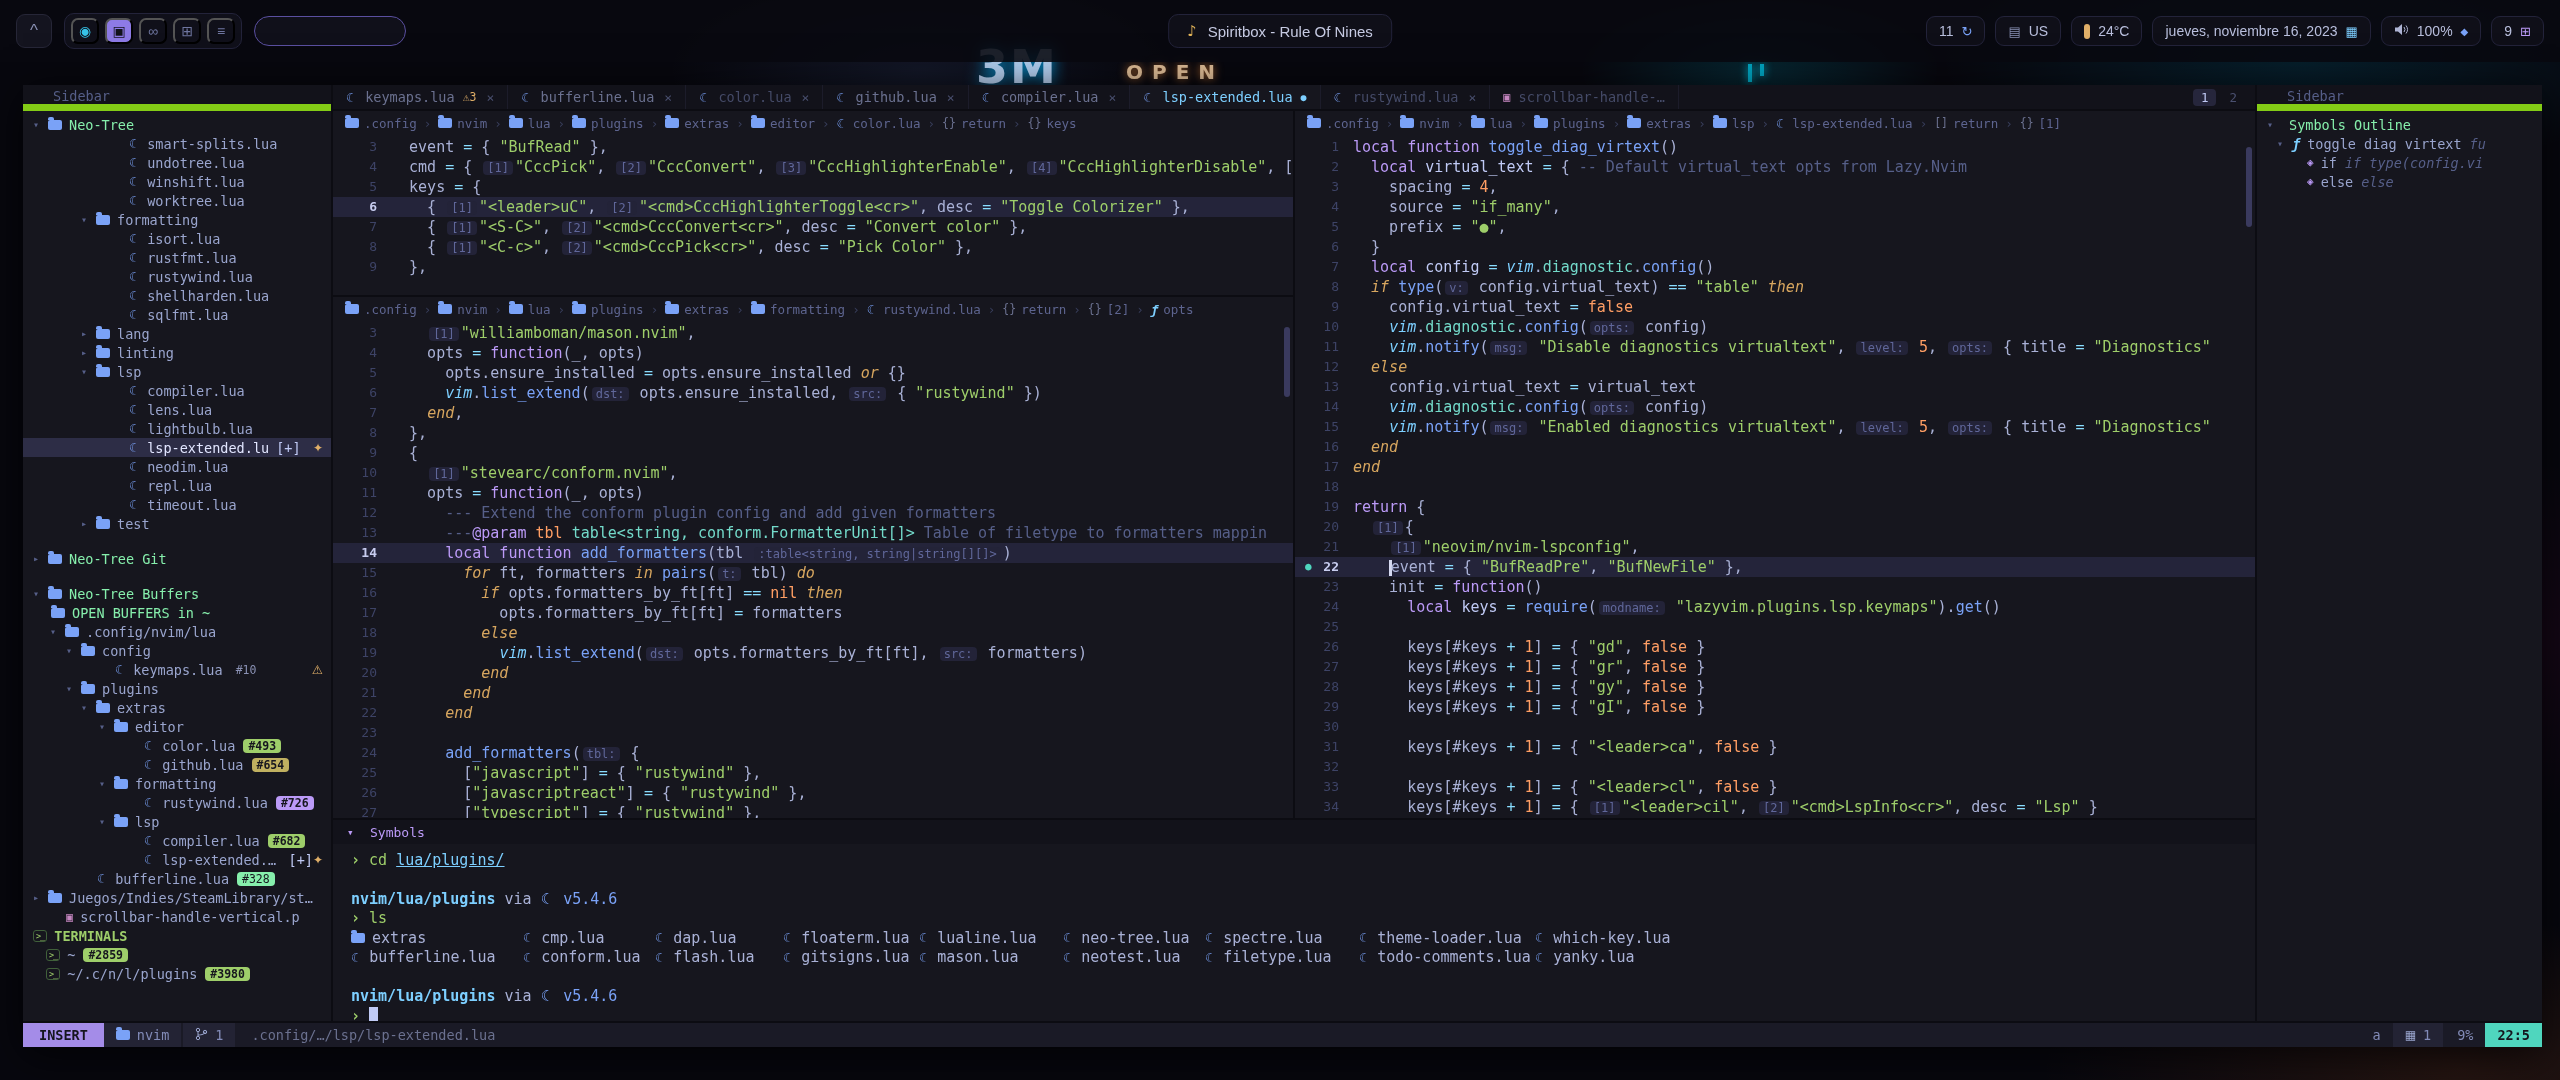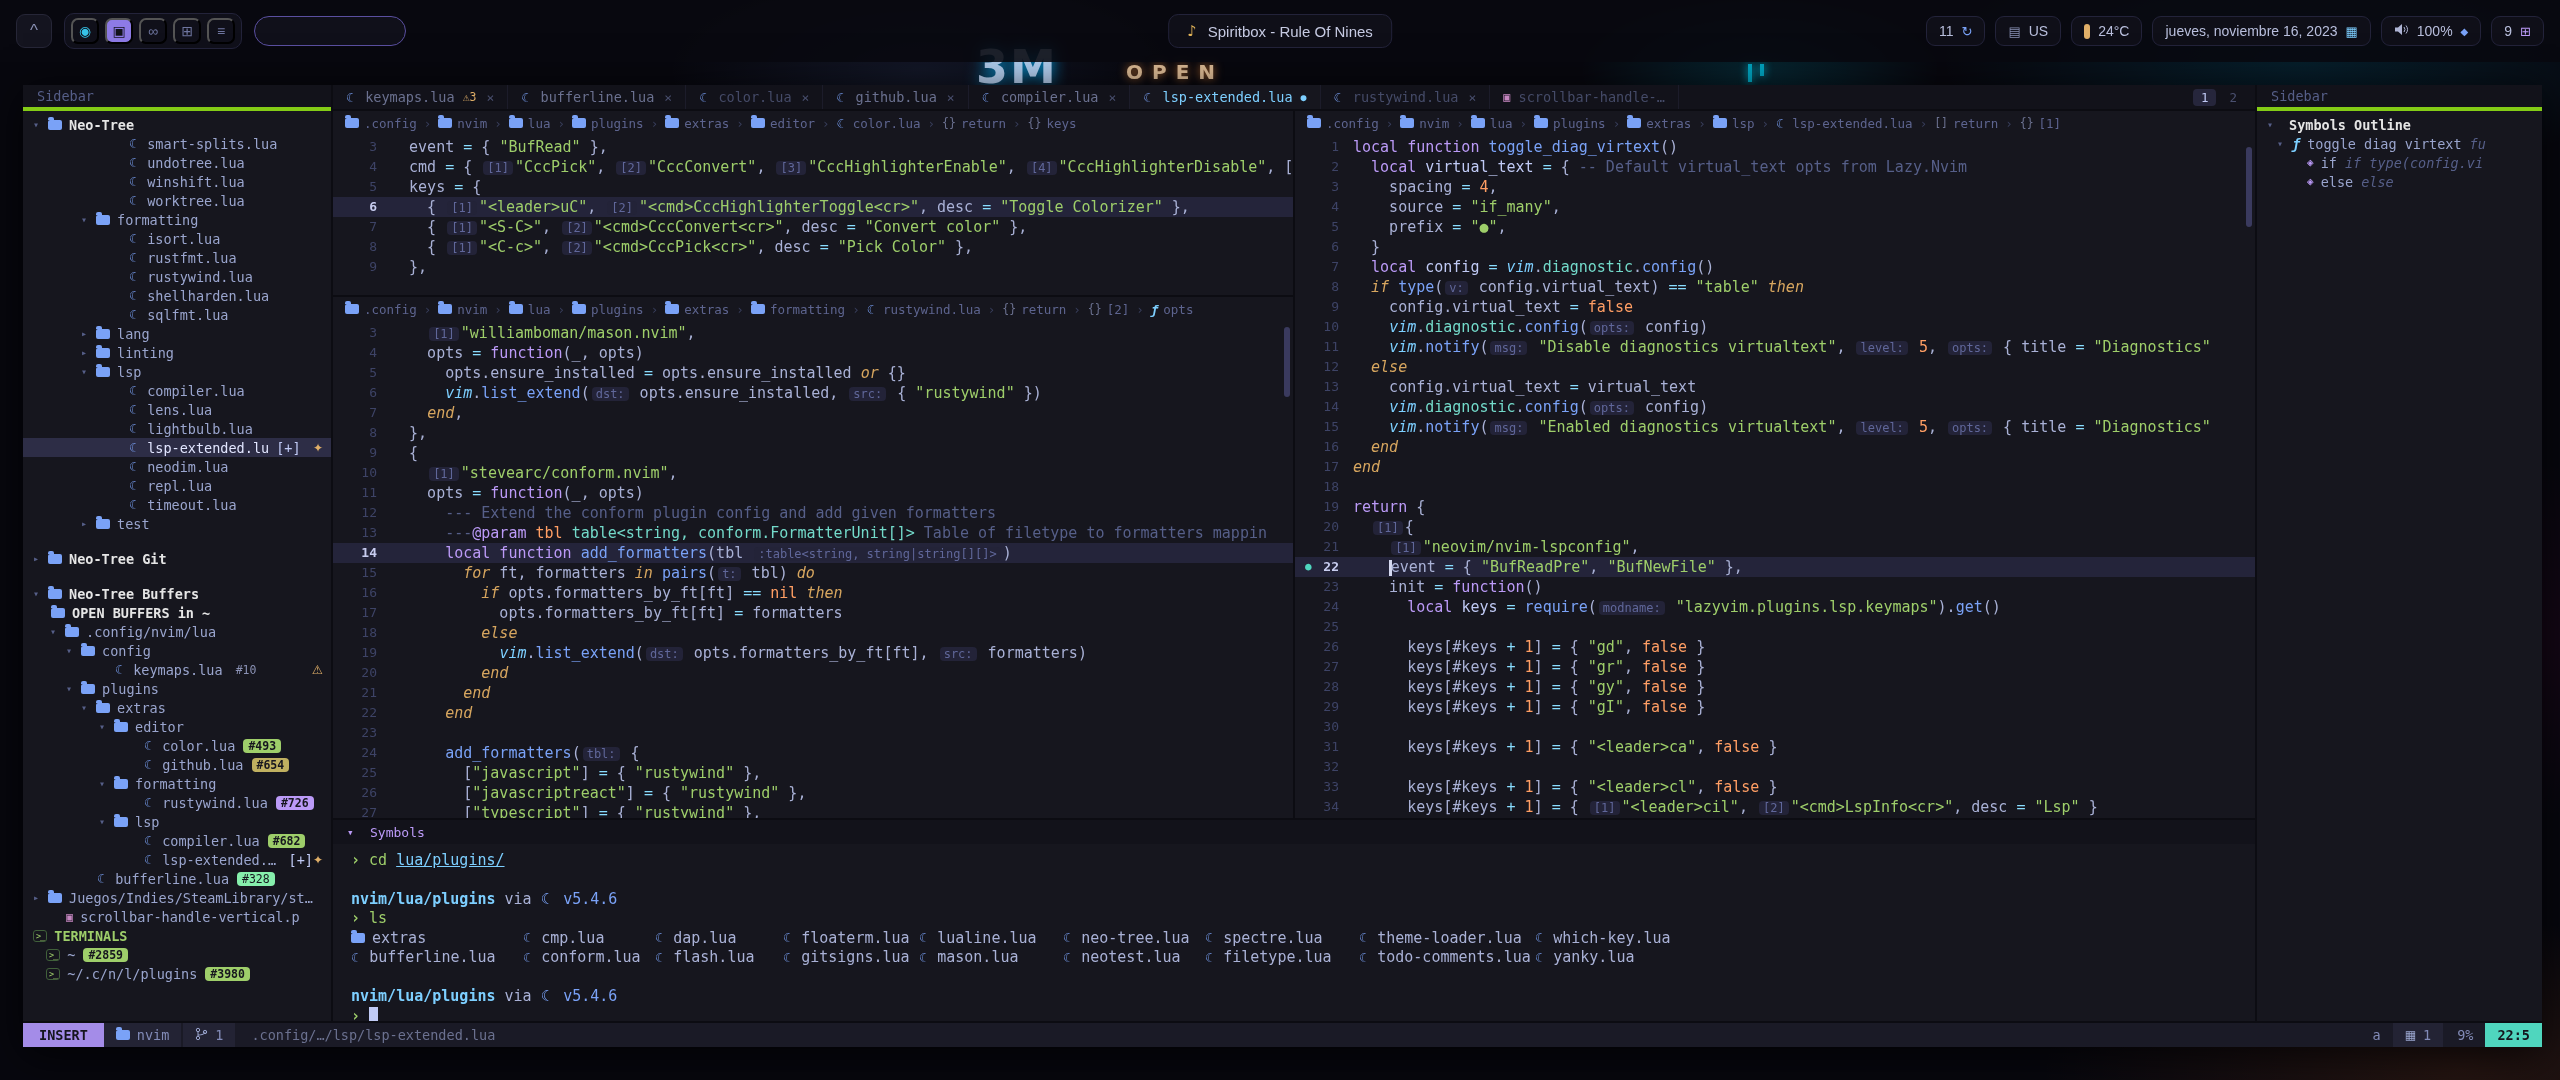--- a/index.html
+++ b/index.html
@@ -28,21 +28,21 @@
 .tb-right{margin-left:auto;display:flex;gap:10px;align-items:center}
 .pill{display:flex;align-items:center;gap:8px;background:#0f0f18;border:1px solid #23233a;border-radius:9px;padding:6px 12px;color:#b9bfdd;font-size:14px;white-space:nowrap}
 .pi{font-family:"DejaVu Sans",sans-serif;font-size:13px}
 .pi.refresh{color:#7aa2f7}.pi.flag{color:#8a91b4}.pi.calendar{color:#7dcfff}.pi.diamond{color:#7aa2f7;font-size:10px}.pi.calc{color:#bb9af7}
 .therm{display:inline-block;width:6px;height:15px;border-radius:3px;background:#e0af68}
 
 .window{position:absolute;left:23px;top:85px;width:2519px;height:962px;background:#16161e;display:grid;grid-template-columns:310px 1fr 287px;grid-template-rows:1fr 26px;box-shadow:0 8px 40px rgba(0,0,0,.7)}
 .sb-left{grid-area:1/1/2/2;display:flex;flex-direction:column;background:#16161e;border-right:2px solid #0c0c12;min-height:0}
 .center{grid-area:1/2/2/3;display:flex;flex-direction:column;min-width:0;min-height:0}
 .sb-right{grid-area:1/3/2/4;display:flex;flex-direction:column;background:#16161e;border-left:2px solid #0c0c12}
-.winbar{height:26px;flex:none;display:flex;align-items:center;padding:0 14px;color:#565f89;font-size:13.5px;background:#12121a;border-bottom:4px solid #84cc16}
+.winbar{height:26px;flex:none;display:flex;align-items:flex-end;padding:0 30px;color:#565f89;font-size:13.5px;background:#12121a;border-bottom:7px solid #84cc16}
 
 .tabbar{height:26px;flex:none;display:flex;align-items:stretch;background:#12121a;border-bottom:2px solid #0c0c12;font-size:13.5px;overflow:hidden}
 .tab{display:flex;align-items:center;gap:8px;padding:0 13px;border-right:1px solid #1c1c2a;color:#6b7190;white-space:nowrap}
 .tab.dim{color:#454b68}
 .tab.act{background:#16161e;color:#7dcfff}
 .tab .close{color:#4a5070;font-size:13px;margin-left:2px}
 .tab .dot{color:#7dcfff;font-size:10px}
 .tab .twarn{color:#e0af68;font-size:11.5px}
 .pages{margin-left:auto;display:flex;align-items:center;gap:5px;padding:0 10px}
 .page{padding:1px 8px;border-radius:4px;background:#26263c;color:#c0caf5;font-size:12.5px}
@@ -88,21 +88,21 @@
 .f-plain{color:#a9b1d6}
 .f-ver{color:#7aa2f7}
 .f-moon{color:#7aa2f7;font-family:"DejaVu Sans",sans-serif}
 .f-cursor{display:inline-block;width:9px;height:17px;background:#c0caf5}
 
 .tree,.outline{flex:1;padding-top:4px;overflow:hidden}
 .trow{display:flex;align-items:center;height:19px;white-space:pre;color:#9aa5ce;font-size:13.5px;padding-right:8px}
 .trow.gap{height:16px}
 .trow.sel{background:#2d2d46}
 .trow.sel .lbl{color:#e2e6ff}
-.trow.hdr .lbl{color:#e5e5e5;font-weight:bold}
+.trow.hdr .lbl{color:#86efac;font-weight:normal}
 .trow .lbl.green{color:#9ece6a;font-weight:bold}
 .chev{color:#565f89;width:15px;flex:none;font-size:10px}
 .lbl{margin-left:7px;overflow:hidden;text-overflow:ellipsis}
 .plus{margin-left:7px;color:#c0caf5}
 .spacer{flex:1}
 .hint{margin-left:8px;color:#565f89;font-style:italic;overflow:hidden;white-space:pre}
 .badge{margin-left:8px;padding:0 5px;border-radius:4px;font-size:11.5px;flex:none}
 .b-plain{color:#8a91b4}
 .b-green{background:#9ece6a;color:#16161e;font-weight:bold}
 .b-olive{background:#c0b060;color:#16161e;font-weight:bold}

